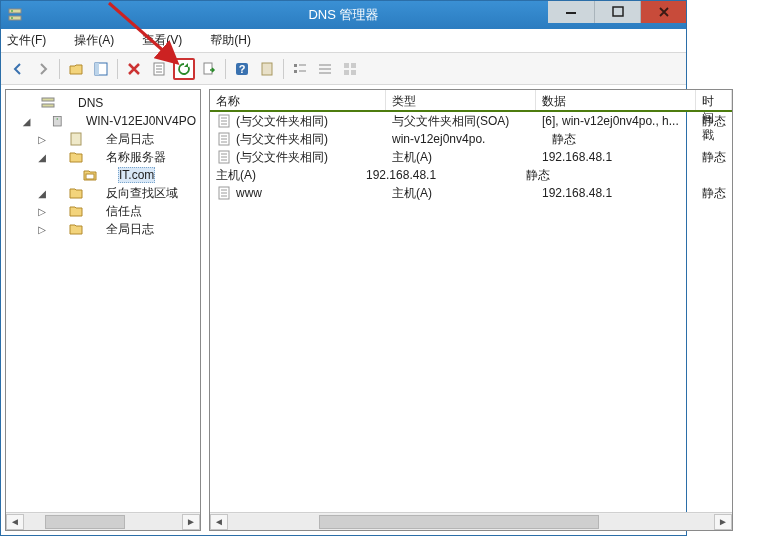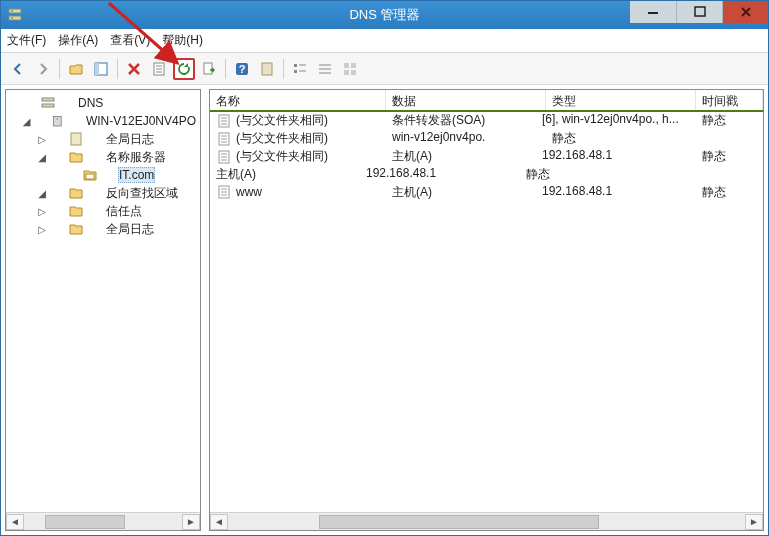--- a/index.html
+++ b/index.html
@@ -1,26 +1,26 @@
 <!DOCTYPE html>
 <html><head>
 <meta charset="utf-8">
 <style>
   * { box-sizing: border-box; margin: 0; padding: 0; }
   body { font-family: "Microsoft YaHei", "Segoe UI", sans-serif; font-size: 12px; background: #fff; }
-  .window { width: 769px; height: 536px; border: 1px solid #2b6ea8; display: flex; flex-direction: column; background: #fff; position: relative; }
+  .window { width: 687px; height: 536px; border: 1px solid #2b6ea8; display: flex; flex-direction: column; background: #fff; position: relative; }
   .titlebar { height: 28px; background: linear-gradient(#3a90d4,#2b7cc0); display: flex; align-items: center; color: #fff; position: relative; }
   .titlebar .title { position: absolute; left: 50%; transform: translateX(-50%); font-size: 13px; }
   .titlebar .app-icon { margin-left:6px; width:16px; height:16px; display:flex; align-items:center; justify-content:center;}
   .win-controls { position: absolute; right: 0; top: 0; display: flex; height: 22px; }
   .win-btn { width: 46px; height: 22px; display: flex; align-items: center; justify-content: center; font-size: 14px; font-family: Arial; color:#000; }
   .win-btn.min { background:#cdd6db;}
   .win-btn.max { background:#cdd6db; border-left:1px solid #a9b4bb;}
   .win-btn.close { background:#c84b3a; color:#3a1a14; border-left:1px solid #a9b4bb;}
-  .menubar { height: 24px; background:#fff; border-bottom:1px solid #d9d9d9; display:flex; align-items:center; padding:0 6px; gap:12px; font-size:12px; color:#222;}
+  .menubar { height: 24px; background:#fff; border-bottom:1px solid #d9d9d9; display:flex; align-items:center; padding:0 6px; gap:28px; font-size:12px; color:#222;}
   .menubar span { cursor:default; }
   .toolbar { height: 32px; background:#f6f6f6; border-bottom:1px solid #d9d9d9; display:flex; align-items:center; padding:0 6px; gap:3px;}
   .tbtn { width:22px; height:22px; display:flex; align-items:center; justify-content:center; border:1px solid transparent; border-radius:2px;}
   .tbtn svg{width:16px;height:16px;}
   .tbtn.highlight { border:2px solid #c33; background:#fff; box-shadow:0 0 0 1px #fff inset;}
   .sep { width:1px; height:20px; background:#ccc; margin:0 2px;}
   .body { flex:1; display:flex; min-height:0;}
   .pane { border:1px solid #8a8a8a; margin:4px; display:flex; flex-direction:column; min-height:0;}
   .tree-pane { width:196px; }
   .list-pane { flex:1; }
@@ -30,21 +30,21 @@
   .row { display:flex; align-items:center; height:18px; gap:20px; padding-left:0;}
   .exp { width:12px; text-align:center; color:#555; font-size:10px; font-family:Arial;}
   .ticon { width:16px; height:16px; display:inline-flex; align-items:center; justify-content:center;}
   .lbl { padding:0 2px;}
   .lbl.sel { background:#d9e8f7; border:1px dotted #7aa5cc; padding:0 0;}
   .indent1{padding-left:14px;} .indent2{padding-left:28px;} .indent3{padding-left:42px;}
   .list-header { height:22px; display:flex; background:#fff; border-bottom:2px solid #4d7c0f; font-size:12px; color:#222;}
   .list-header .col { padding:3px 6px; border-right:1px solid #e2e2e2;}
   .col-name{width:176px;} .col-type{width:150px;} .col-data{width:160px;} .col-ts{flex:1;}
   .list-body { flex:1; overflow:auto;}
-  .lrow { display:flex; height:18px; align-items:flex-start; font-size:12px; color:#222;}
+  .lrow { display:flex; height:18px; align-items:center; font-size:12px; color:#222;}
   .lrow .cell { padding:0 6px; overflow:hidden; text-overflow:ellipsis; white-space:nowrap;}
   .lrow .cell.col-name{display:flex; align-items:center; gap:4px;}
   .hscroll { height:18px; background:#efefef; border-top:1px solid #d0d0d0; display:flex; align-items:center;}
   .hscroll .arr{width:18px;height:16px;display:flex;align-items:center;justify-content:center;font-size:10px;color:#555;border:1px solid #c5c5c5;background:#f6f6f6;}
   .hscroll .track{flex:1;height:16px;background:#ececec;position:relative;}
   .hscroll .thumb{position:absolute;top:0;height:14px;margin:1px;background:#cfcfcf;border:1px solid #b5b5b5;}
   .annotation-arrow { position:absolute; top:0; left:100px; pointer-events:none; z-index:100;}
 </style>
 </head>
 <body>
@@ -292,38 +292,38 @@
         <div class="track">
             <div class="thumb" style="left:20px;width:80px"></div>
           </div>
         <div class="arr">►</div>
       </div>
     </div>
 
     <div class="pane list-pane">
       <div class="list-header">
         <div class="col col-name">名称</div>
+        <div class="col col-type">类型</div>
         <div class="col col-data">数据</div>
-        <div class="col col-type">类型</div>
         <div class="col col-ts">时间戳</div>
       </div>
       <div class="list-body" id="list-body">
           <div class="lrow">
             <div class="cell col-name">
               <span class="ticon">
                 <svg viewBox="0 0 16 16" width="16" height="16">
                   <rect x="3" y="2" width="10" height="12" fill="#fff" stroke="#9a9a9a"></rect>
                   <line x1="5" y1="5" x2="11" y2="5" stroke="#9a9a9a"></line>
                   <line x1="5" y1="8" x2="11" y2="8" stroke="#9a9a9a"></line>
                   <line x1="5" y1="11" x2="11" y2="11" stroke="#9a9a9a"></line>
                 </svg>
               </span>
               <span>(与父文件夹相同)</span>
             </div>
-            <div class="cell col-type">条件转发器(SOA)</div>
+            <div class="cell col-type">与父文件夹相同(SOA)</div>
             <div class="cell col-data">[6], win-v12ej0nv4po., h...</div>
             <div class="cell col-ts">静态</div>
           </div>
           <div class="lrow">
             <div class="cell col-name">
               <span class="ticon">
                 <svg viewBox="0 0 16 16" width="16" height="16">
                   <rect x="3" y="2" width="10" height="12" fill="#fff" stroke="#9a9a9a"></rect>
                   <line x1="5" y1="5" x2="11" y2="5" stroke="#9a9a9a"></line>
                   <line x1="5" y1="8" x2="11" y2="8" stroke="#9a9a9a"></line>

